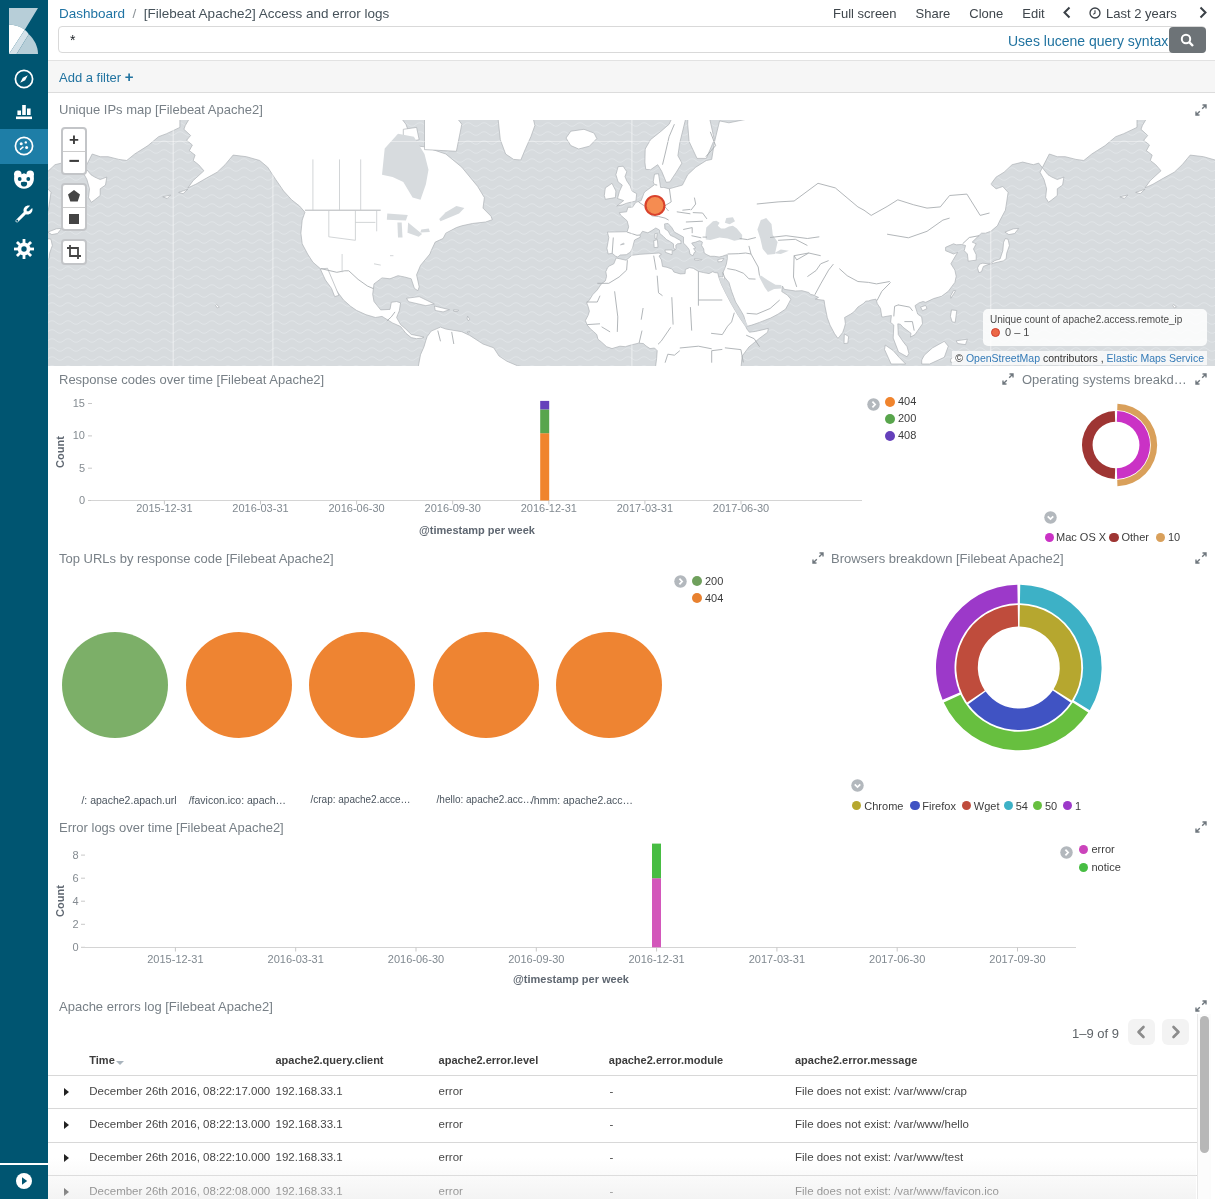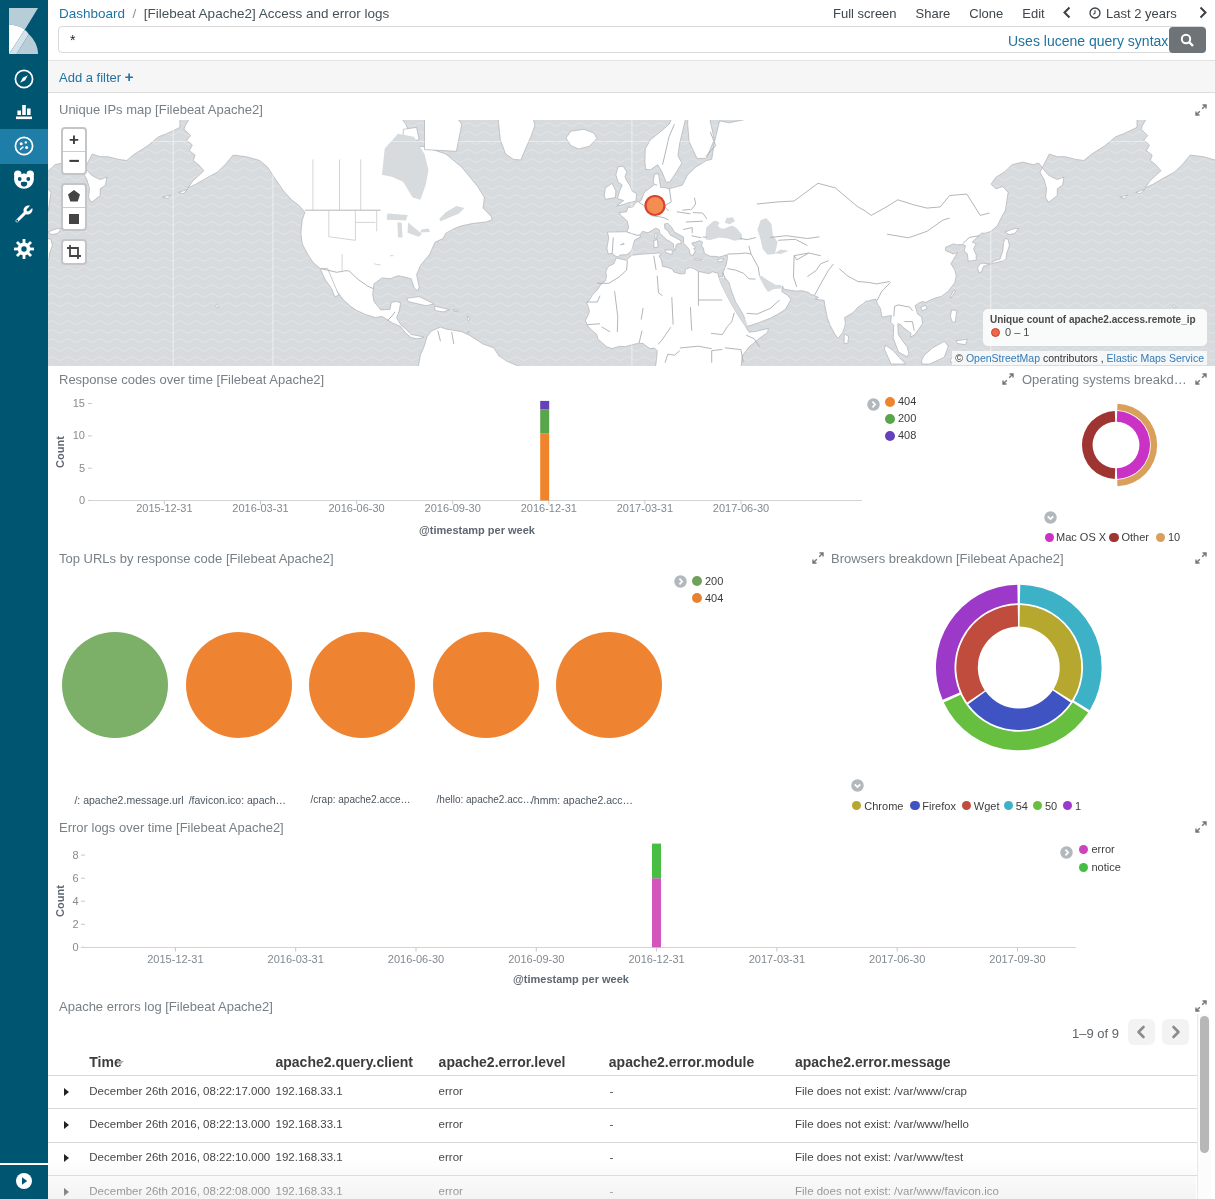--- a/index.html
+++ b/index.html
@@ -7,21 +7,21 @@
 #app{position:relative;width:1215px;height:1199px;background:#fff;overflow:hidden}
 .abs{position:absolute}
 .sidebar{position:absolute;left:0;top:0;width:48px;height:1199px;background:#005571}
 .navhl{position:absolute;left:0;top:129px;width:48px;height:35px;background:#1e7ea7}
 .ptitle{position:absolute;font-size:13px;color:#788087;white-space:nowrap}
 .link{color:#1f73a3}
 .legtxt{font-size:11px;color:#3d3d3d;white-space:nowrap}
 .dot{position:absolute;border-radius:50%}
 svg text{font-family:"Liberation Sans",sans-serif}
 .cell{position:absolute;font-size:11.5px;color:#464646;white-space:nowrap}
-.hcell{position:absolute;font-size:14px;font-weight:bold;color:#3c3c3c;white-space:nowrap}
+.hcell{position:absolute;font-size:11px;font-weight:bold;color:#3c3c3c;white-space:nowrap}
 .hline{position:absolute;background:#d8d8d8;height:1px}
 .caret{position:absolute;width:0;height:0;border-left:5px solid #222;border-top:4px solid transparent;border-bottom:4px solid transparent}
 </style></head>
 <body>
 <div id="app">
 
 <div class="abs" style="left:59px;top:6px;font-size:13.5px;color:#46525a">
 <span class="link">Dashboard</span>&nbsp; <span style="color:#8b9297">/</span>&nbsp; [Filebeat Apache2] Access and error logs</div>
 
 <div class="abs" style="left:833px;top:6px;font-size:13px;color:#3f464c;white-space:nowrap">
@@ -229,21 +229,21 @@
         <rect x="2" y="2" width="10" height="10" fill="#444"></rect>
       </svg>
 </div>
 <div class="abs" style="left:61px;top:239px;width:26px;height:26px;background:#fff;border:2px solid #c3c5c8;border-radius:4px">
  <svg style="position:absolute;left:4px;top:4px" width="14" height="14" viewBox="0 0 14 14">
         <path d="M3,0 V11 H14 M0,3 H11 V14" fill="none" stroke="#444" stroke-width="1.8"></path>
       </svg>
 </div>
 
 <div class="abs" style="left:983px;top:309px;width:224px;height:37px;background:rgba(255,255,255,.85);border-radius:5px"></div>
-<div class="abs" style="left:990px;top:314px;font-size:10px;font-weight:bold;color:#4a4a4a;white-space:nowrap">Unique count of apache2.access.remote_ip</div>
+<div class="abs" style="left:990px;top:314px;font-size:10px;font-weight:normal;color:#4a4a4a;white-space:nowrap">Unique count of apache2.access.remote_ip</div>
 <div class="dot" style="left:991px;top:327.5px;width:9px;height:9px;background:#ec6846;border:1px solid #cf3f2e"></div>
 <div class="abs" style="left:1005px;top:325.5px;font-size:11px;color:#4a4a4a">0 – 1</div>
 <div class="abs" style="right:8px;top:351px;font-size:10.5px;color:#333;background:rgba(255,255,255,.75);padding:1px 3px;white-space:nowrap">© <span style="color:#337ab7">OpenStreetMap</span> contributors , <span style="color:#337ab7">Elastic Maps Service</span></div>
 
 <div class="ptitle" style="left:59px;top:372px">Response codes over time [Filebeat Apache2]</div>
 <svg class="abs" style="left:1002px;top:373px" width="12" height="12" viewBox="0 0 12 12">
       <g stroke="#6f777e" stroke-width="1.4" fill="none">
         <path d="M7.2,4.8 L11,1 M7.5,1 H11 V4.5"></path>
         <path d="M4.8,7.2 L1,11 M1,7.5 V11 H4.5"></path>
       </g>
@@ -331,21 +331,21 @@
     </svg>
     <div class="dot" style="left:692.0px;top:576.0px;width:10px;height:10px;background:#6fa05c"></div>
     <div class="abs legtxt" style="left:705px;top:574.5px">200</div>
     <div class="dot" style="left:692.0px;top:592.9px;width:10px;height:10px;background:#e8812f"></div>
     <div class="abs legtxt" style="left:705px;top:591.5px">404</div>
     <div class="abs" style="left:62.0px;top:631.5px;width:106px;height:106px;border-radius:50%;background:#7caf68"></div>
     <div class="abs" style="left:185.5px;top:631.5px;width:106px;height:106px;border-radius:50%;background:#ee8432"></div>
     <div class="abs" style="left:309.0px;top:631.5px;width:106px;height:106px;border-radius:50%;background:#ee8432"></div>
     <div class="abs" style="left:432.5px;top:631.5px;width:106px;height:106px;border-radius:50%;background:#ee8432"></div>
     <div class="abs" style="left:556.0px;top:631.5px;width:106px;height:106px;border-radius:50%;background:#ee8432"></div>
-    <div class="abs" style="left:64.0px;top:794px;width:130px;text-align:center;font-size:10.5px;color:#4a545e;white-space:nowrap">/: apache2.message.url</div>
+    <div class="abs" style="left:64.0px;top:794px;width:130px;text-align:center;font-size:10.5px;color:#4a545e;white-space:nowrap">/: apache2.apach.url</div>
     <div class="abs" style="left:172.4px;top:794px;width:130px;text-align:center;font-size:10.5px;color:#4a545e;white-space:nowrap">/favicon.ico: apach…</div>
     <div class="abs" style="left:295.5px;top:794px;width:130px;text-align:center;font-size:10px;color:#4a545e;white-space:nowrap">/crap: apache2.acce…</div>
     <div class="abs" style="left:419.7px;top:794px;width:130px;text-align:center;font-size:10px;color:#4a545e;white-space:nowrap">/hello: apache2.acc…</div>
     <div class="abs" style="left:517px;top:794px;width:130px;text-align:center;font-size:10.5px;color:#4a545e;white-space:nowrap">/hmm: apache2.acc…</div>
 <svg class="abs" style="left:930px;top:580px" width="178" height="178" viewBox="0 0 178 178">
       <path d="M89.89,25.01 A62.5,62.5 0 0 1 141.80,120.62 L123.57,109.23 A41,41 0 0 0 89.52,46.51 Z" fill="#b6a72f"></path>
       <path d="M140.61,122.45 A62.5,62.5 0 0 1 38.24,124.24 L55.63,111.60 A41,41 0 0 0 122.79,110.43 Z" fill="#4053c3"></path>
       <path d="M36.99,122.45 A62.5,62.5 0 0 1 87.71,25.01 L88.08,46.51 A41,41 0 0 0 54.81,110.43 Z" fill="#bf4c3c"></path>
       <path d="M90.25,4.71 A82.8,82.8 0 0 1 159.77,130.15 L143.92,120.62 A64.3,64.3 0 0 0 89.92,23.21 Z" fill="#3db1c6"></path>
       <path d="M158.24,132.60 A82.8,82.8 0 0 1 13.76,122.49 L30.52,114.67 A64.3,64.3 0 0 0 142.73,122.52 Z" fill="#67bf3f"></path>

